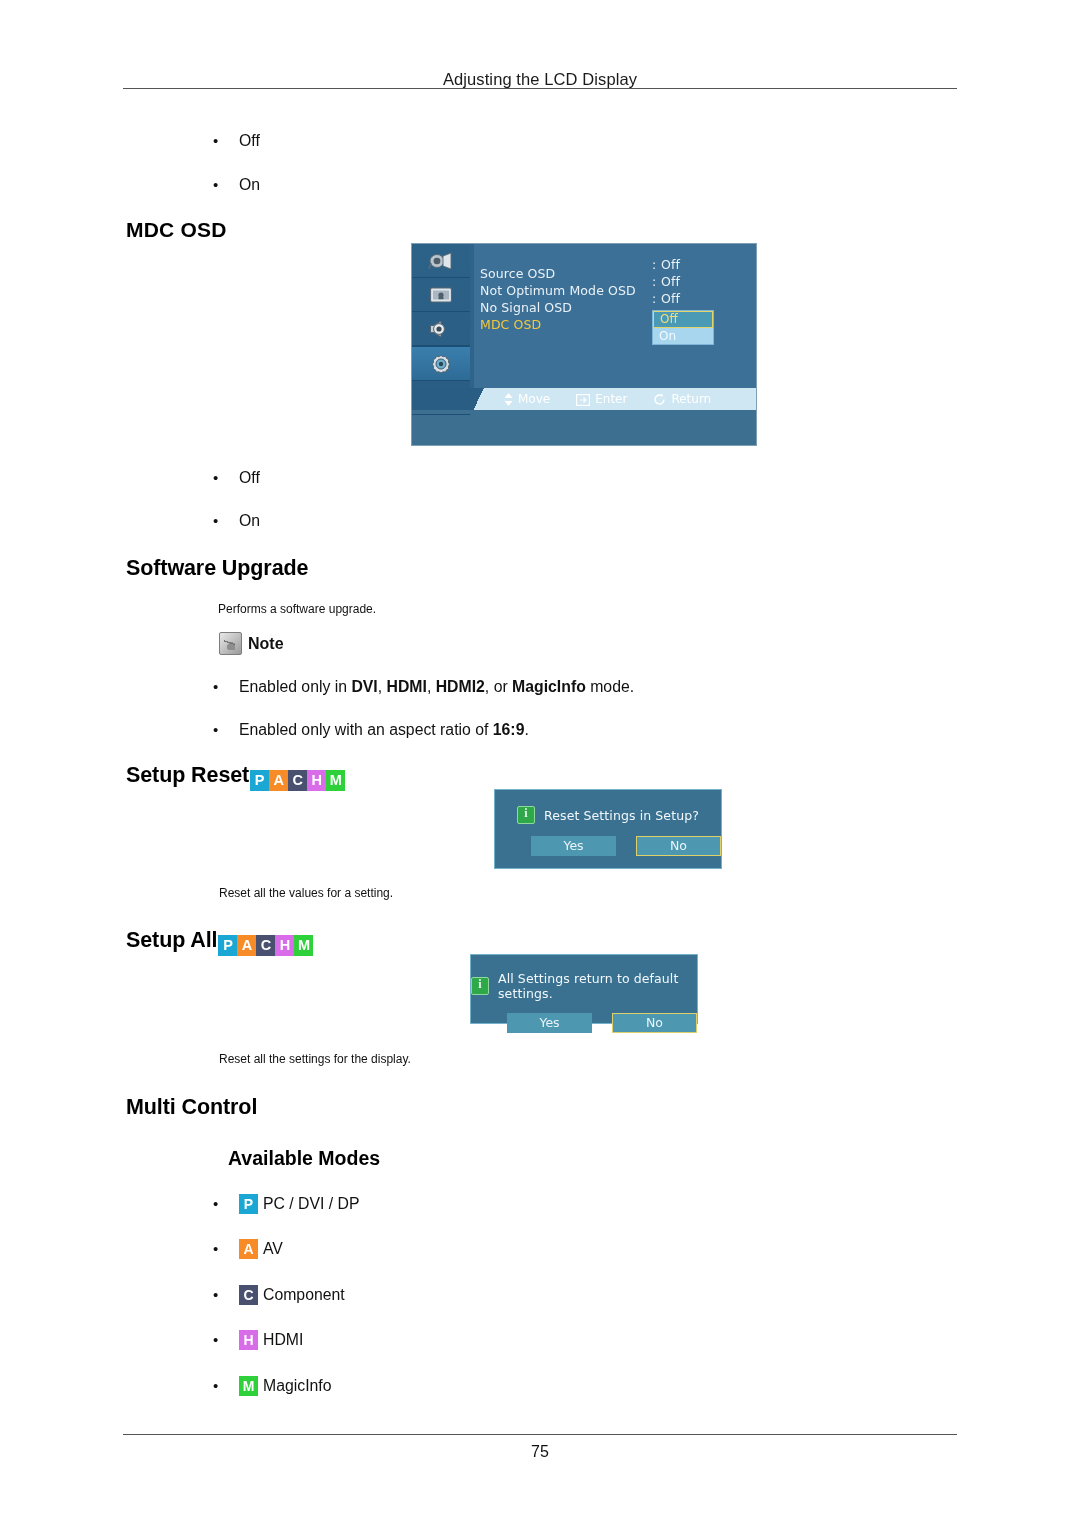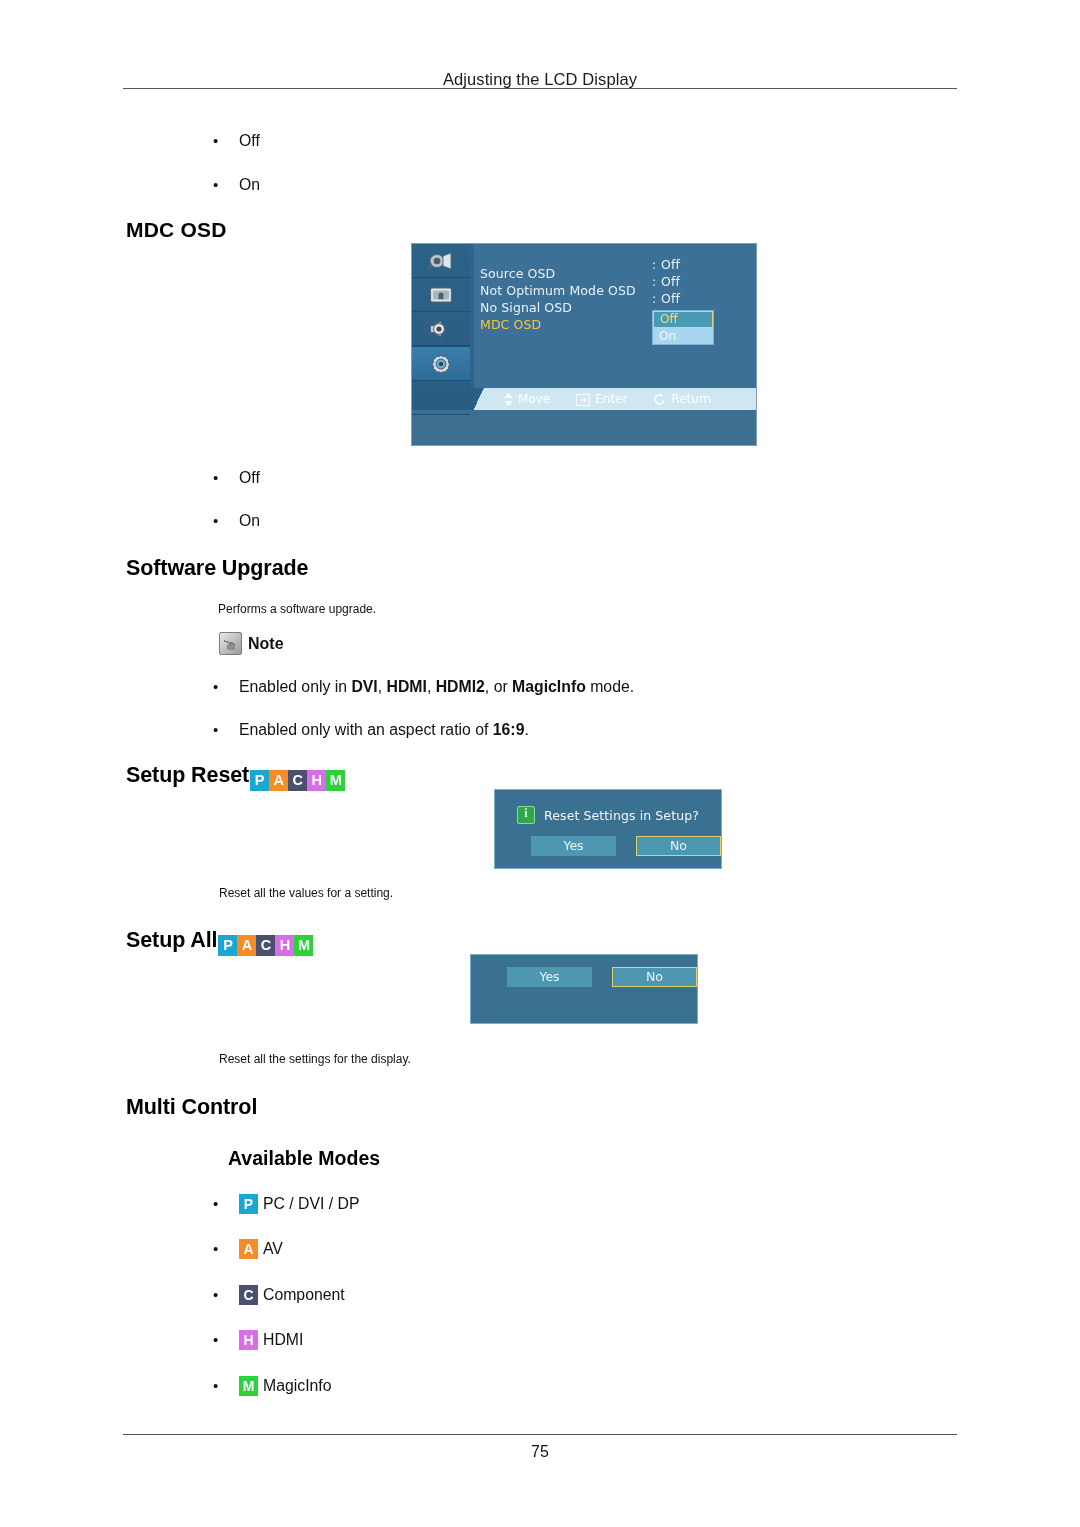--- a/index.html
+++ b/index.html
@@ -513,20 +513,24 @@
   <span>Setup All</span><span class="badge-group">
       <span class="badge p">P</span>
       <span class="badge a">A</span>
       <span class="badge c">C</span>
       <span class="badge h">H</span>
       <span class="badge m">M</span>
     </span>
 </div>
 
 <div class="dlg" style="left:470px; top:954px; width:228px; height:70px;">
+  <div class="dlg-msg">
+    <span class="dlg-info"></span>
+    <span>All Settings return to default settings.</span>
+  </div>
   <div class="dlg-btns">
     <div class="dlg-btn">Yes</div>
     <div class="dlg-btn focused">No</div>
   </div>
 </div>
 
 <div class="para" style="left:219px; top:1052px;">Reset all the settings for the display.</div>
 
 <div class="h2" style="left:126px; top:1095px;">Multi Control</div>
 <div class="h3" style="left:228px; top:1147px;">Available Modes</div>

